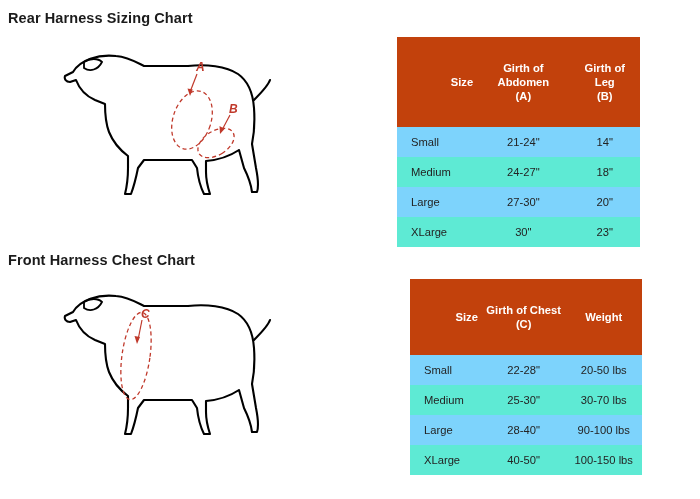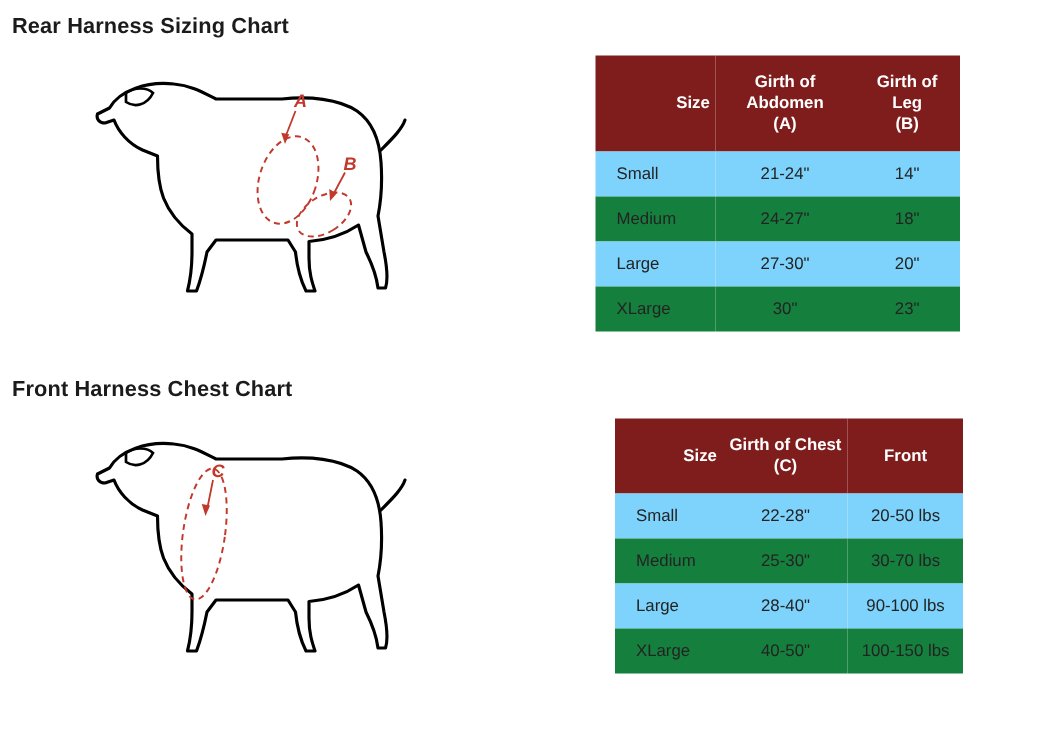--- a/index.html
+++ b/index.html
@@ -44,46 +44,46 @@
   .sizing-table {
     position: absolute;
     border-collapse: collapse;
     font-size: 11.2px;
     table-layout: fixed;
   }
   #rear-table { left: 397px; top: 37px; width: 243px; }
   #front-table { left: 410px; top: 39px; width: 232px; }
 
   .sizing-table thead th {
-    background: #7f1d1d;
+    background: #c2410c;
     color: #ffffff;
     font-size: 11.2px;
     font-weight: bold;
-    padding: 11px 4px;
+    padding: 24px 4px;
     text-align: center;
     line-height: 1.25;
     border: none;
   }
   .sizing-table thead th.col-size {
     text-align: right;
     padding-left: 14px;
   }
   .sizing-table tbody td {
     padding: 9px 4px;
     text-align: center;
     color: #232323;
     font-size: 11.2px;
     border: none;
   }
   .sizing-table tbody td.col-size {
     text-align: left;
     padding-left: 14px;
   }
   .sizing-table tbody tr.row-alt td {
-    background: #15803d;
+    background: #5eead4;
   }
   .sizing-table tbody tr.row-plain td {
     background: #7dd3fc;
   }
 
   .label-letter {
     fill: #c0392b;
     font-family: "Liberation Sans", sans-serif;
     font-size: 12px;
     font-style: italic;
@@ -249,21 +249,21 @@
         <col style="width:33%">
     </colgroup>
     <thead>
       <tr>
         <th class="col-size"><span>Size</span></th>
         <th>
           <span>Girth of Chest</span><br>
           <span>(C)</span>
         </th>
         <th>
-          <span>Front</span>
+          <span>Weight</span>
         </th>
       </tr>
     </thead>
     <tbody>
       <tr class="row-plain">
         <td class="col-size">Small</td>
         <td>22-28"</td>
         <td>20-50 lbs</td>
       </tr>
       <tr class="row-alt">

